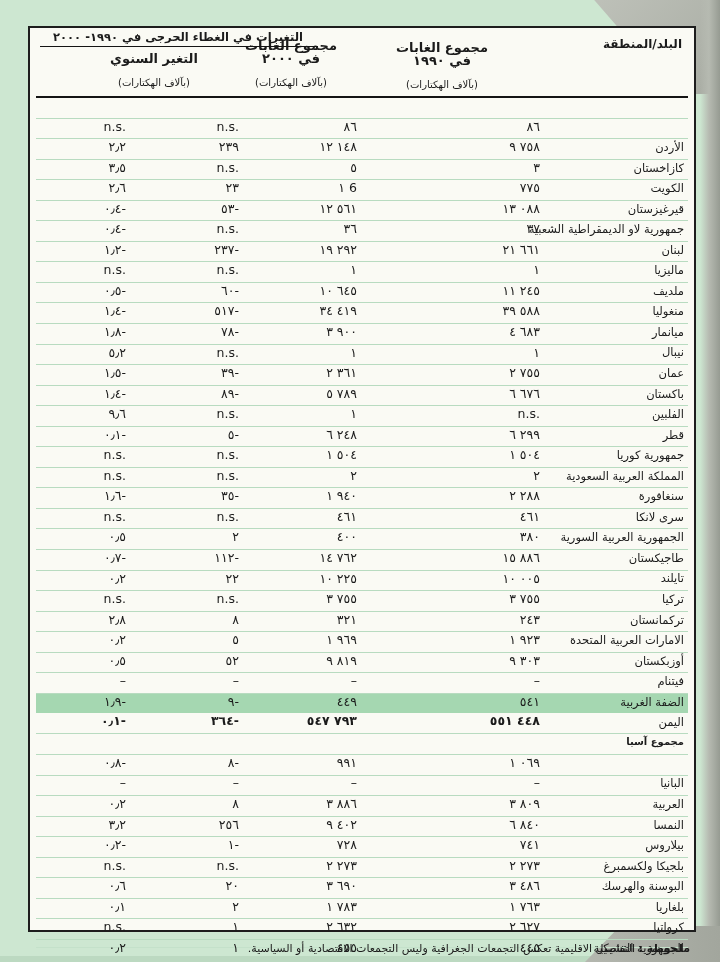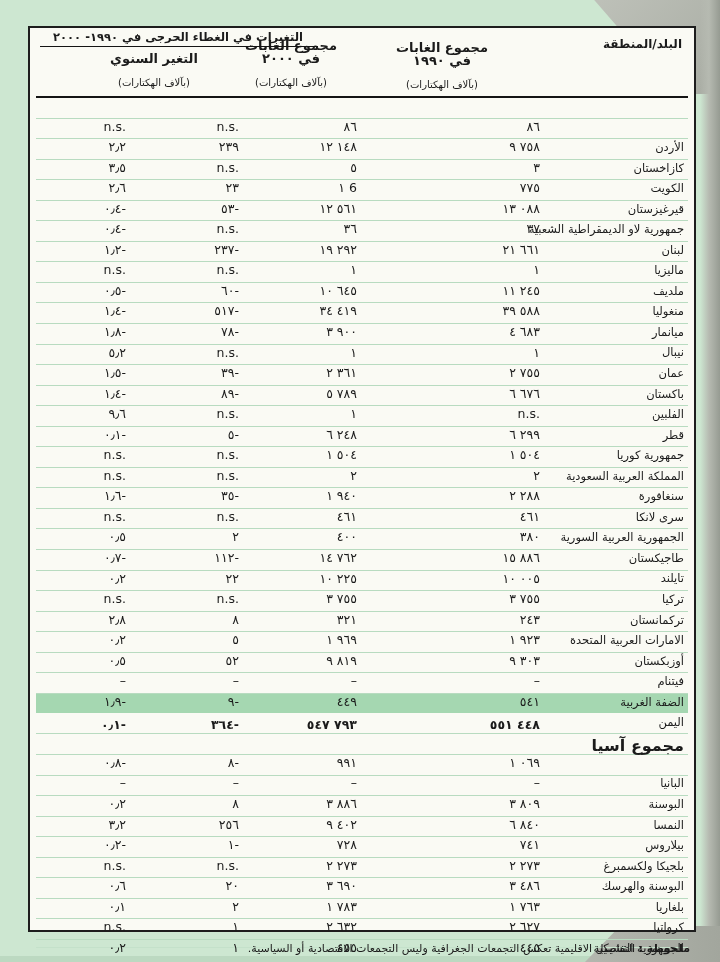--- a/index.html
+++ b/index.html
@@ -40,21 +40,21 @@
 
   
   .trow{display:grid;direction:rtl;
     grid-template-columns:148px 183px 118px 113px 90px;
     height:19.55px;align-items:center;border-bottom:1px solid #b8dbc0;}
   .trow.gap{height:20px;}
   .trow.total{background:#a5d7b1;font-weight:bold;border-bottom:none;}
   .trow.endline{height:7px;border-bottom:1px solid #c4e1ca;}
   .cell{overflow:visible;}
   .cell.country{font-size:11.5px;white-space:nowrap;padding-right:4px;margin-top:42px;}
-  .trow.total .cell.country{font-size:16px;}
+  .trow.total .cell.country{font-size:10px;}
   .cell.num{direction:ltr;unicode-bidi:bidi-override;font-size:12.5px;
     text-align:right;white-space:nowrap;}
   .cell.f1990{padding-left:10px;}
   .cell.f2000{padding-left:12px;}
   .cell.change{padding-left:8px;}
   .cell.rate{padding-left:18px;}
 
   
   .footnote{position:absolute;right:30px;bottom:7px;z-index:3;font-size:11px;direction:rtl;}
   .footnote .lbl{font-weight:bold;}
@@ -307,21 +307,21 @@
         </div>
         <div class="trow gap"></div>
         <div class="trow">
           <div class="cell country">البانيا</div>
           <div class="cell f1990 num">١ ٠٦٩</div>
           <div class="cell f2000 num">٩٩١</div>
           <div class="cell change num">٨-</div>
           <div class="cell rate num">٠٫٨-</div>
         </div>
         <div class="trow">
-          <div class="cell country">البوسنة</div>
+          <div class="cell country">العربية</div>
           <div class="cell f1990 num">–</div>
           <div class="cell f2000 num">–</div>
           <div class="cell change num">–</div>
           <div class="cell rate num">–</div>
         </div>
         <div class="trow">
           <div class="cell country">النمسا</div>
           <div class="cell f1990 num">٣ ٨٠٩</div>
           <div class="cell f2000 num">٣ ٨٨٦</div>
           <div class="cell change num">٨</div>

